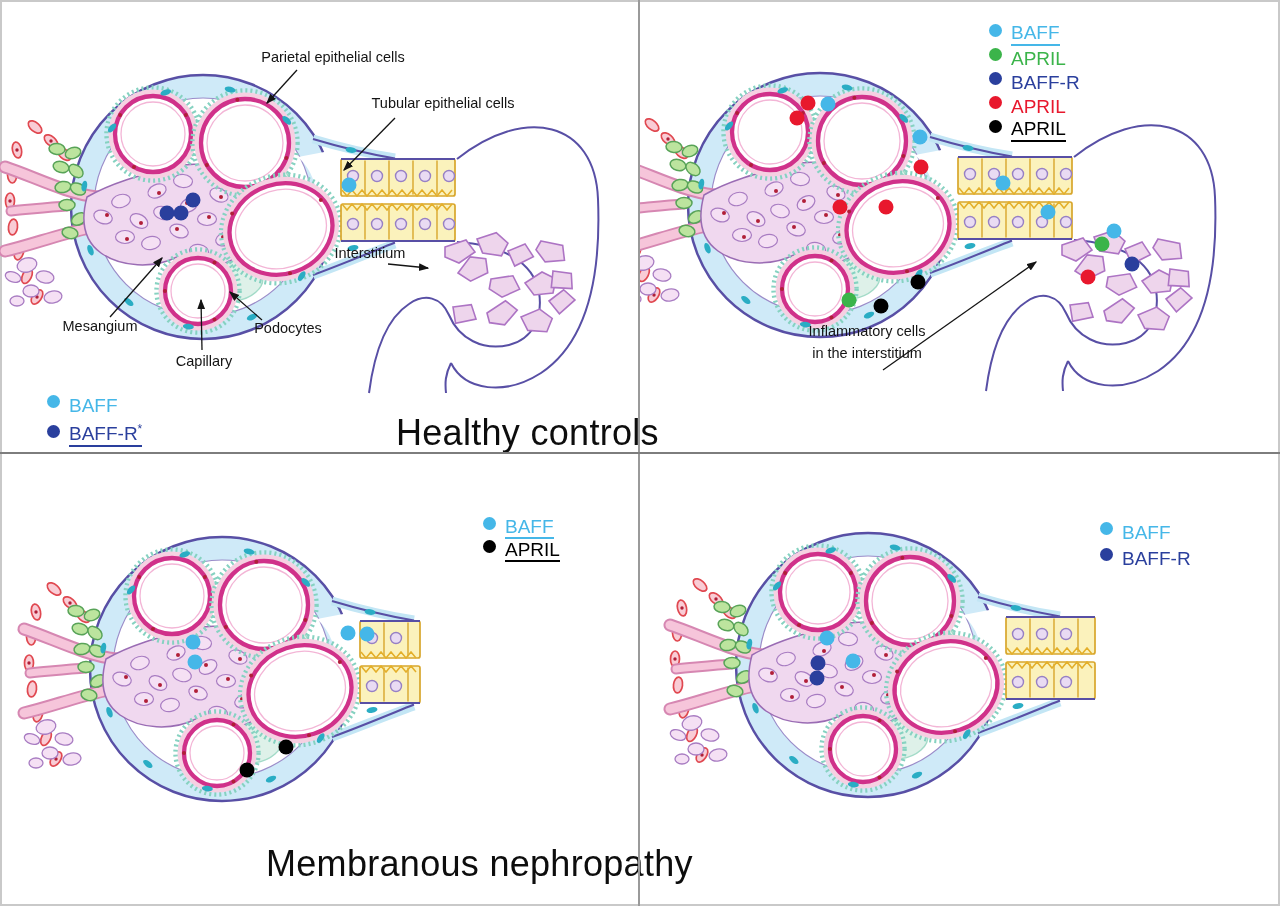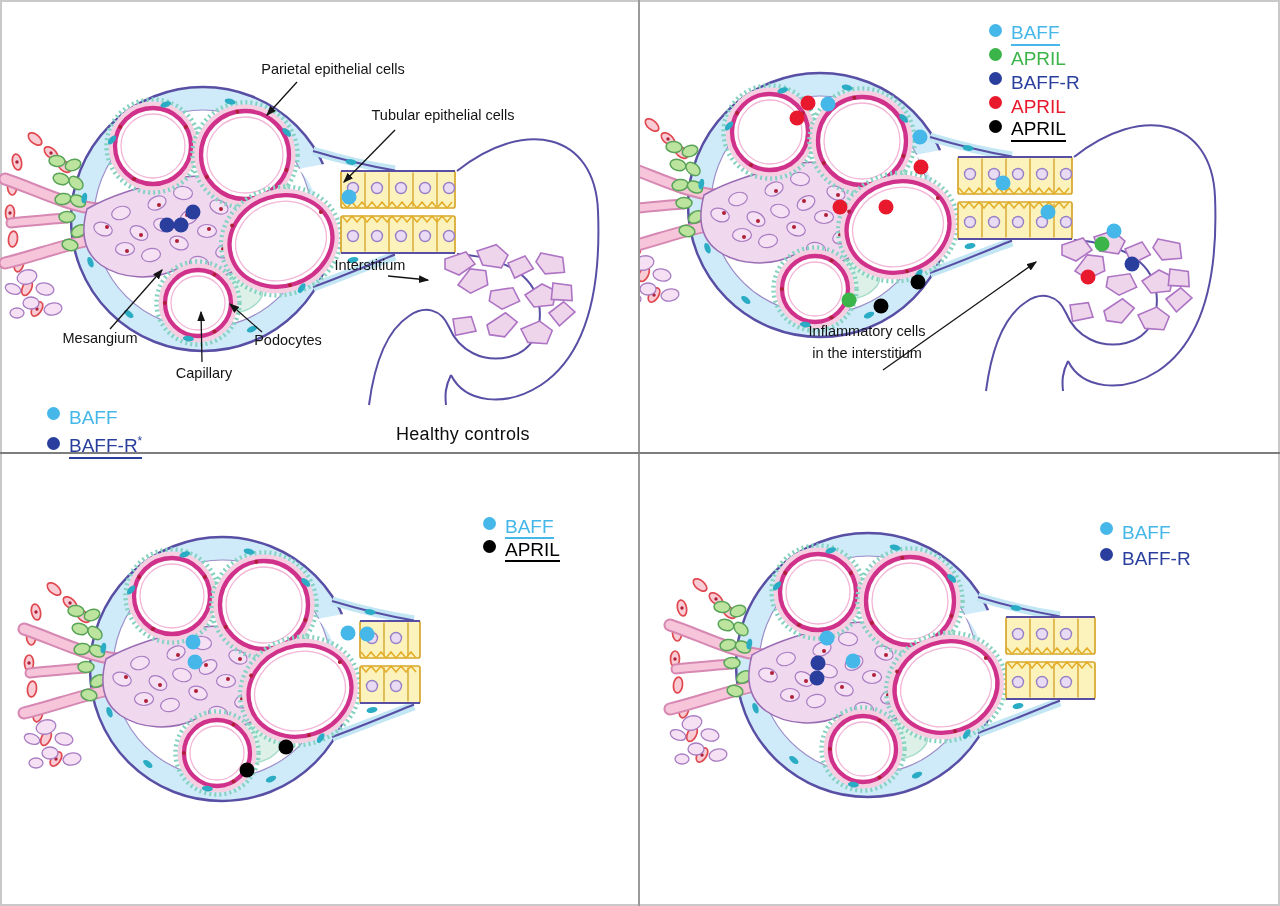--- a/index.html
+++ b/index.html
@@ -2,34 +2,34 @@
 <html><head>
 <meta charset="utf-8">
 <style>
   html,body{margin:0;padding:0;background:#fff;}
   .stage{position:relative;width:1280px;height:906px;background:#fff;overflow:hidden;
          font-family:"Liberation Sans",sans-serif;box-shadow:inset 0 0 0 2px #c9c9c9;}
   .panel{position:absolute;width:640px;height:453px;}
   .panel svg{position:absolute;left:0;top:0;}
   .vdiv{position:absolute;left:638px;top:0;width:2px;height:906px;background:#9a9a9a;}
   .hdiv{position:absolute;left:0;top:452px;width:1280px;height:2px;background:#7d7d7d;}
-  .ptitle{position:absolute;font-size:18px;color:#0d0d0d;letter-spacing:.3px;white-space:nowrap;}
+  .ptitle{position:absolute;font-size:36px;color:#0d0d0d;letter-spacing:.3px;white-space:nowrap;}
   .legend{position:absolute;}
   .lrow{display:flex;align-items:center;}
   .ldot{width:13px;height:13px;border-radius:50%;flex:0 0 13px;margin-right:9px;}
   .llab{font-size:19px;line-height:1.02;white-space:nowrap;margin-top:8px;}
   .llab.u{border-bottom:2.5px solid currentColor;padding-bottom:1px;}
   .llab sup{font-size:12px;}
   text.ann{font-size:14.5px;fill:#141414;}
 </style>
 </head>
 <body>
 
 <div class="stage">
-  <div class="panel" id="p-healthy" style="left:0;top:12px">
+  <div class="panel" id="p-healthy" style="left:0;top:0">
       <svg width="640" height="453" viewBox="0 0 640 453">
         <defs>
           <marker id="ah0" markerWidth="8" markerHeight="7" refX="7" refY="3" orient="auto">
             <path d="M0,0 L8,3 L0,6 Z" fill="#141414"></path>
           </marker>
         </defs>
         <g transform="translate(203,207)">
           <circle r="132" fill="#cfeaf8" stroke="#584fa5" stroke-width="2.5"></circle>
           <circle r="109" fill="#fff" stroke="#9b8cc9" stroke-width="1.2"></circle>
           <path d="M95,-50 C122,-26 122,26 95,50 L137,58 L137,-58 Z" fill="#fff"></path>
@@ -558,20 +558,21 @@
       <div class="legend" style="left: 483px; top: 59px;">
         <div class="lrow" style="height: 23px;">
           <span class="ldot" style="background:#45b7e8"></span>
           <span class="llab u" style="color:#45b7e8"><span>BAFF</span><sup></sup></span>
         </div>
         <div class="lrow" style="height: 23px;">
           <span class="ldot" style="background:#000000"></span>
           <span class="llab u" style="color:#000000"><span>APRIL</span><sup></sup></span>
         </div>
       </div>
+      <div class="ptitle" style="left: 266px; top: 390px;">Membranous nephropathy</div>
     </div>
   <div class="panel" id="p-iga" style="left:640px;top:453px">
       <svg width="640" height="453" viewBox="0 0 640 453">
         <defs>
           <marker id="ah3" markerWidth="8" markerHeight="7" refX="7" refY="3" orient="auto">
             <path d="M0,0 L8,3 L0,6 Z" fill="#141414"></path>
           </marker>
         </defs>
         <g transform="translate(228,212)">
           <circle r="132" fill="#cfeaf8" stroke="#584fa5" stroke-width="2.5"></circle>

